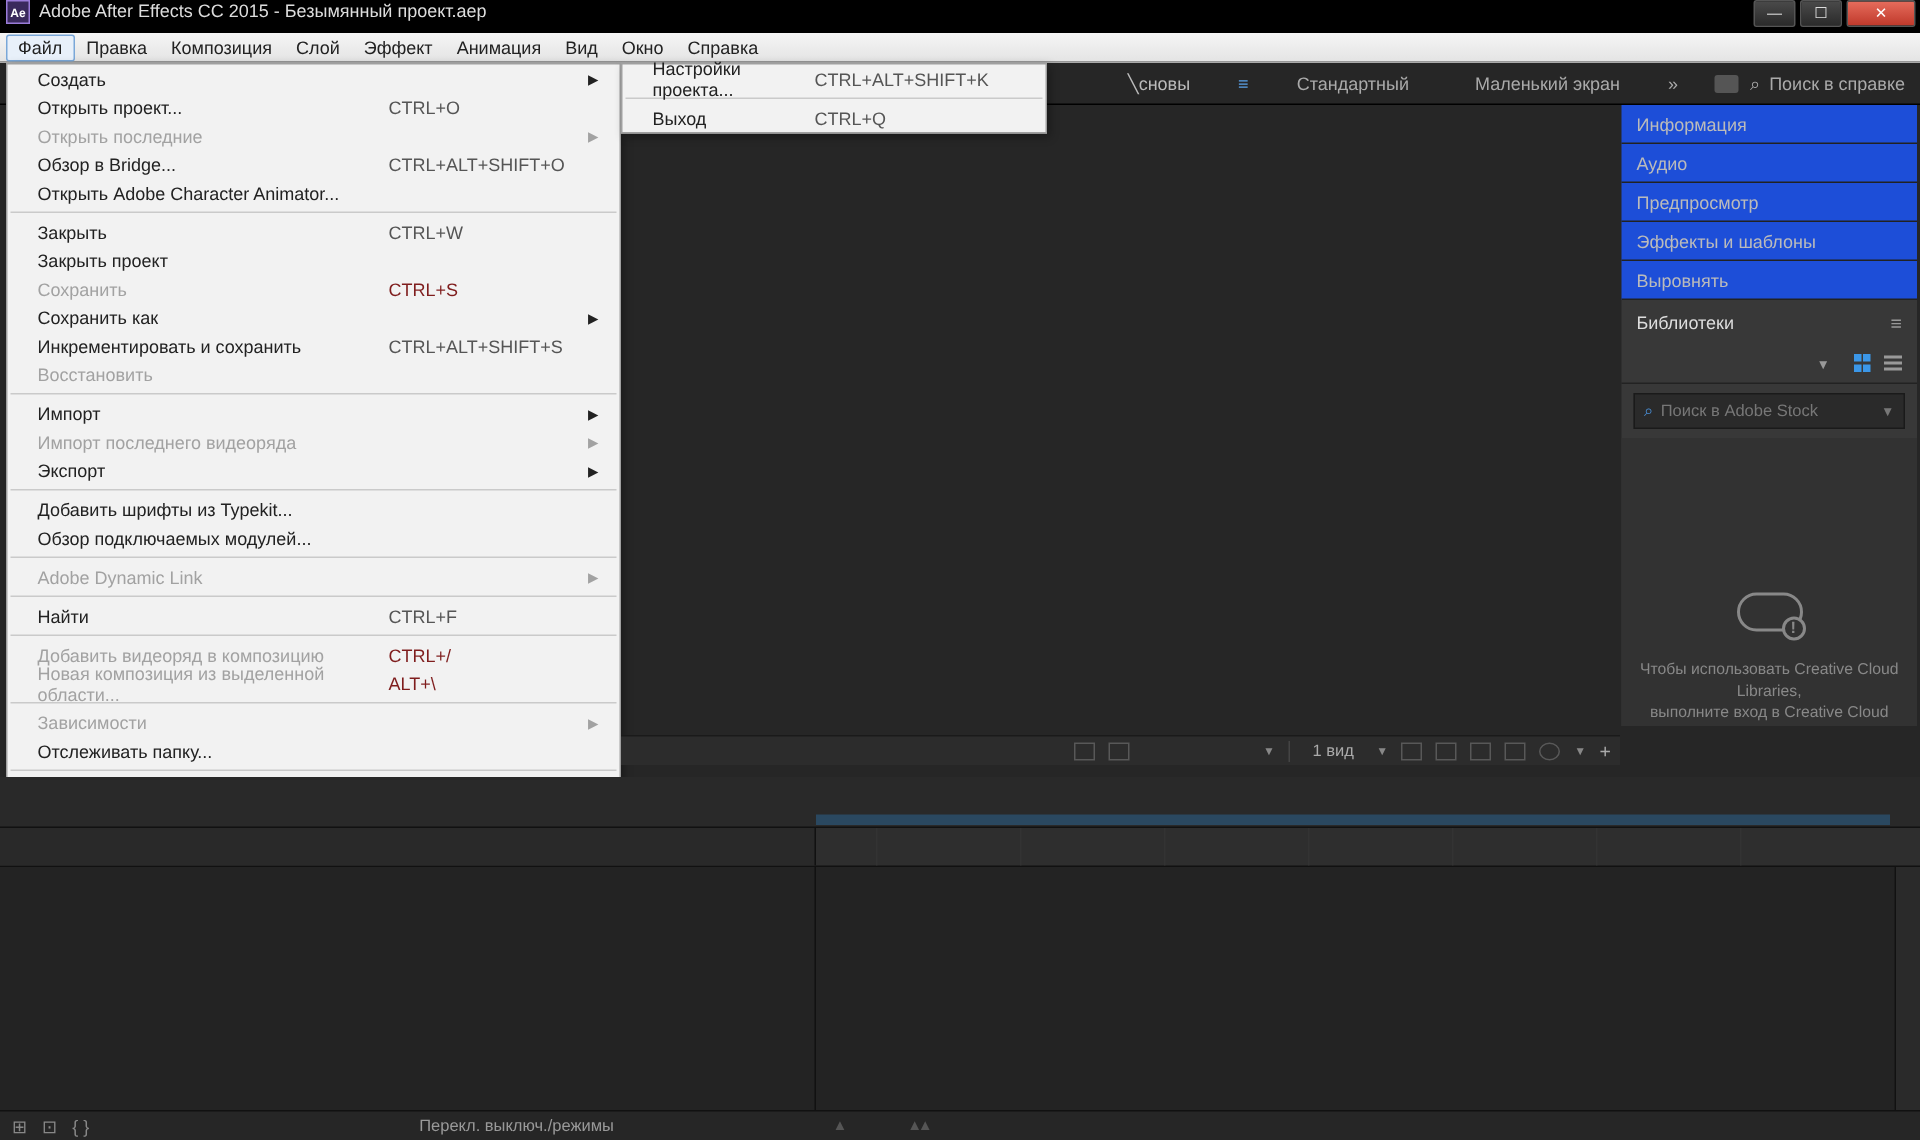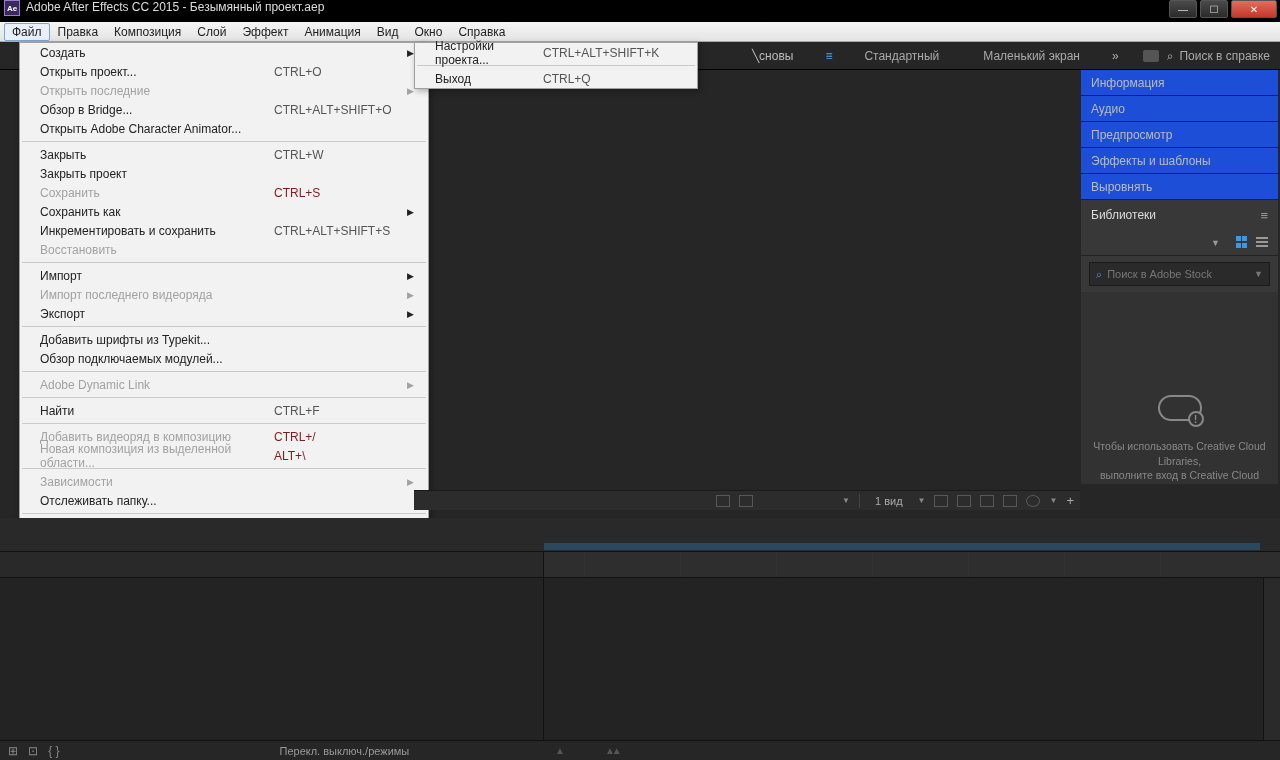--- a/index.html
+++ b/index.html
@@ -25,21 +25,21 @@
 .ws-tab { padding:0 22px; color:#aaa; font-size:12px; height:20px; display:flex; align-items:center; }
 .ws-tab.first { color:#bbb; }
 .ws-tab.more { padding:0 10px; }
 .search-help { display:flex; align-items:center; margin-left:14px; }
 .help-icon { width:16px; height:12px; background:#555; margin-right:8px; border-radius:2px; }
 .search-icon { margin-right:6px; color:#aaa; font-size:12px; }
 .search-text { color:#aaa; font-size:12px; }
 
 
 .dropdown { position:absolute; top:42px; background:#f2f2f2; border:1px solid #a0a0a0; box-shadow:2px 2px 6px rgba(0,0,0,0.3); font-size:12px; color:#222; }
-.dd-file { left:19px; width:410px; }
+.dd-file { left:4px; width:410px; }
 .dd-sub { left:414px; width:284px; }
 .dd-row { display:flex; align-items:center; padding:3px 14px 3px 20px; height:19px; cursor:pointer; }
 .dd-row.disabled { color:#a2a2a2; cursor:default; }
 .dd-label { flex:1; }
 .dd-shortcut { color:#555; text-align:left; width:130px; }
 .dd-row.disabled .dd-shortcut { color:#7f1d1d; }
 .dd-arrow { width:10px; text-align:right; font-size:9px;}
 .dd-sep { height:1px; background:#cacaca; margin:3px 2px; }
 
 

